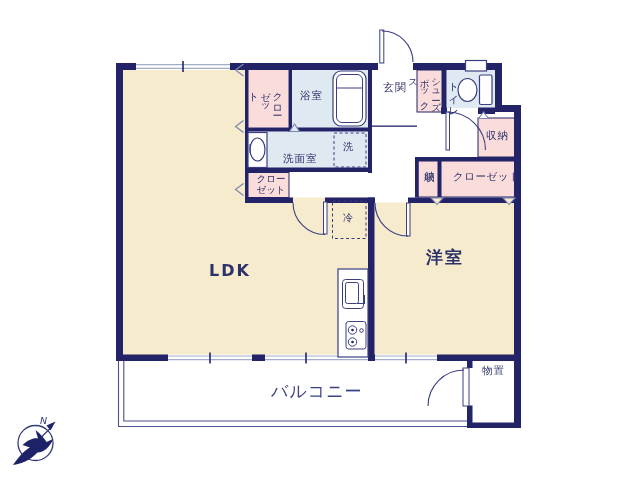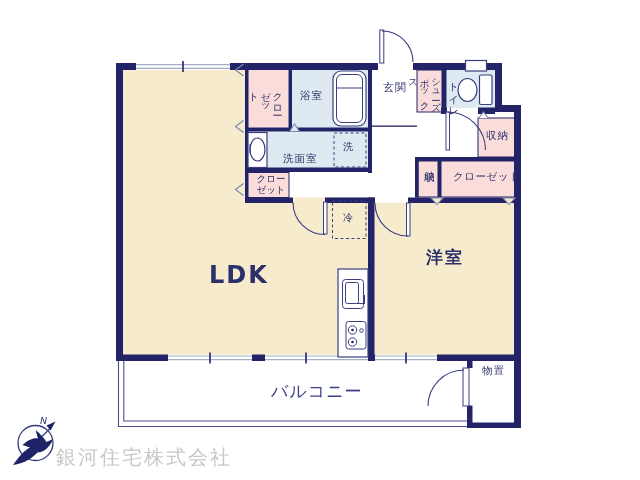--- a/index.html
+++ b/index.html
@@ -158,32 +158,31 @@
   </g>
 
   <g>
     <circle class="cmp" cx="35.5" cy="443" r="17.5"></circle>
     <line class="cmp" x1="35.5" y1="443" x2="52" y2="426.5"></line>
     <path class="cmpF" d="M55.5,421.5 L46.5,425.5 L50.5,430.5 Z"></path>
     <path class="cmpF" d="M13,465 C20,455 25,450 30,447.5 L22.5,445 C28.5,439.5 34,437.5 38,438.5 L35.5,430 C40.5,434 44.5,438.5 46.5,442 L53,439 C50,447 44,452.5 37.5,452.5 C30,460.5 20.5,464 13,465 Z"></path>
   </g>
 </svg>
 
-  <div class="lbl b" style="left:209px;top:262px;font-size:24px;letter-spacing:2px">LDK</div>
+  <div class="lbl b" style="left:209px;top:262px;font-size:16px;letter-spacing:2px">LDK</div>
   <div class="lbl b" style="left:426px;top:248px;font-size:17px;letter-spacing:2px">洋室</div>
   <div class="lbl" style="left:383px;top:82px;font-size:11px;letter-spacing:1px">玄関</div>
   <div class="lbl" style="left:300px;top:89px;font-size:10.5px;letter-spacing:1px">浴室</div>
   <div class="lbl" style="left:283px;top:152px;font-size:10.5px;letter-spacing:1px">洗面室</div>
   <div class="lbl" style="left:343px;top:141px;font-size:10px">洗</div>
   <div class="lbl" style="left:343px;top:212px;font-size:10px">冷</div>
   <div class="lbl v" style="left:253px;top:85px;width:30px;height:37px;font-size:10px;letter-spacing:1px">クローゼット</div>
   <div class="lbl" style="left:245px;top:174px;width:52px;font-size:9.5px;text-align:center">クロー
 ゼット</div>
   <div class="lbl v" style="left:417px;top:72px;width:25px;height:42px;font-size:9.5px;letter-spacing:0.5px;line-height:11.5px">シューズボックス</div>
   <div class="lbl v" style="left:445px;top:75px;width:14px;height:40px;font-size:10px;letter-spacing:1px">トイレ</div>
   <div class="lbl" style="left:486px;top:129px;font-size:10.5px;letter-spacing:1px">収納</div>
   <div class="lbl v" style="left:421px;top:163px;width:15px;height:28px;font-size:10.5px">収納</div>
   <div class="lbl" style="left:453px;top:170px;font-size:10.5px;letter-spacing:0.5px">クローゼット</div>
   <div class="lbl" style="left:482px;top:364px;font-size:10.5px;letter-spacing:1px">物置</div>
   <div class="lbl" style="left:271px;top:382px;font-size:17px;letter-spacing:1px;color:#3c4286">バルコニー</div>
   <div class="lbl" style="left:40px;top:416px;font-size:9.5px;font-style:italic;color:#2f357c">N</div>
-  <div class="lbl" style="left:56px;top:446px;font-size:20px;letter-spacing:2px;color:var(--company-gray,#c8c8cb)">銀河住宅株式会社</div>
 </div>
 
 </body></html>

